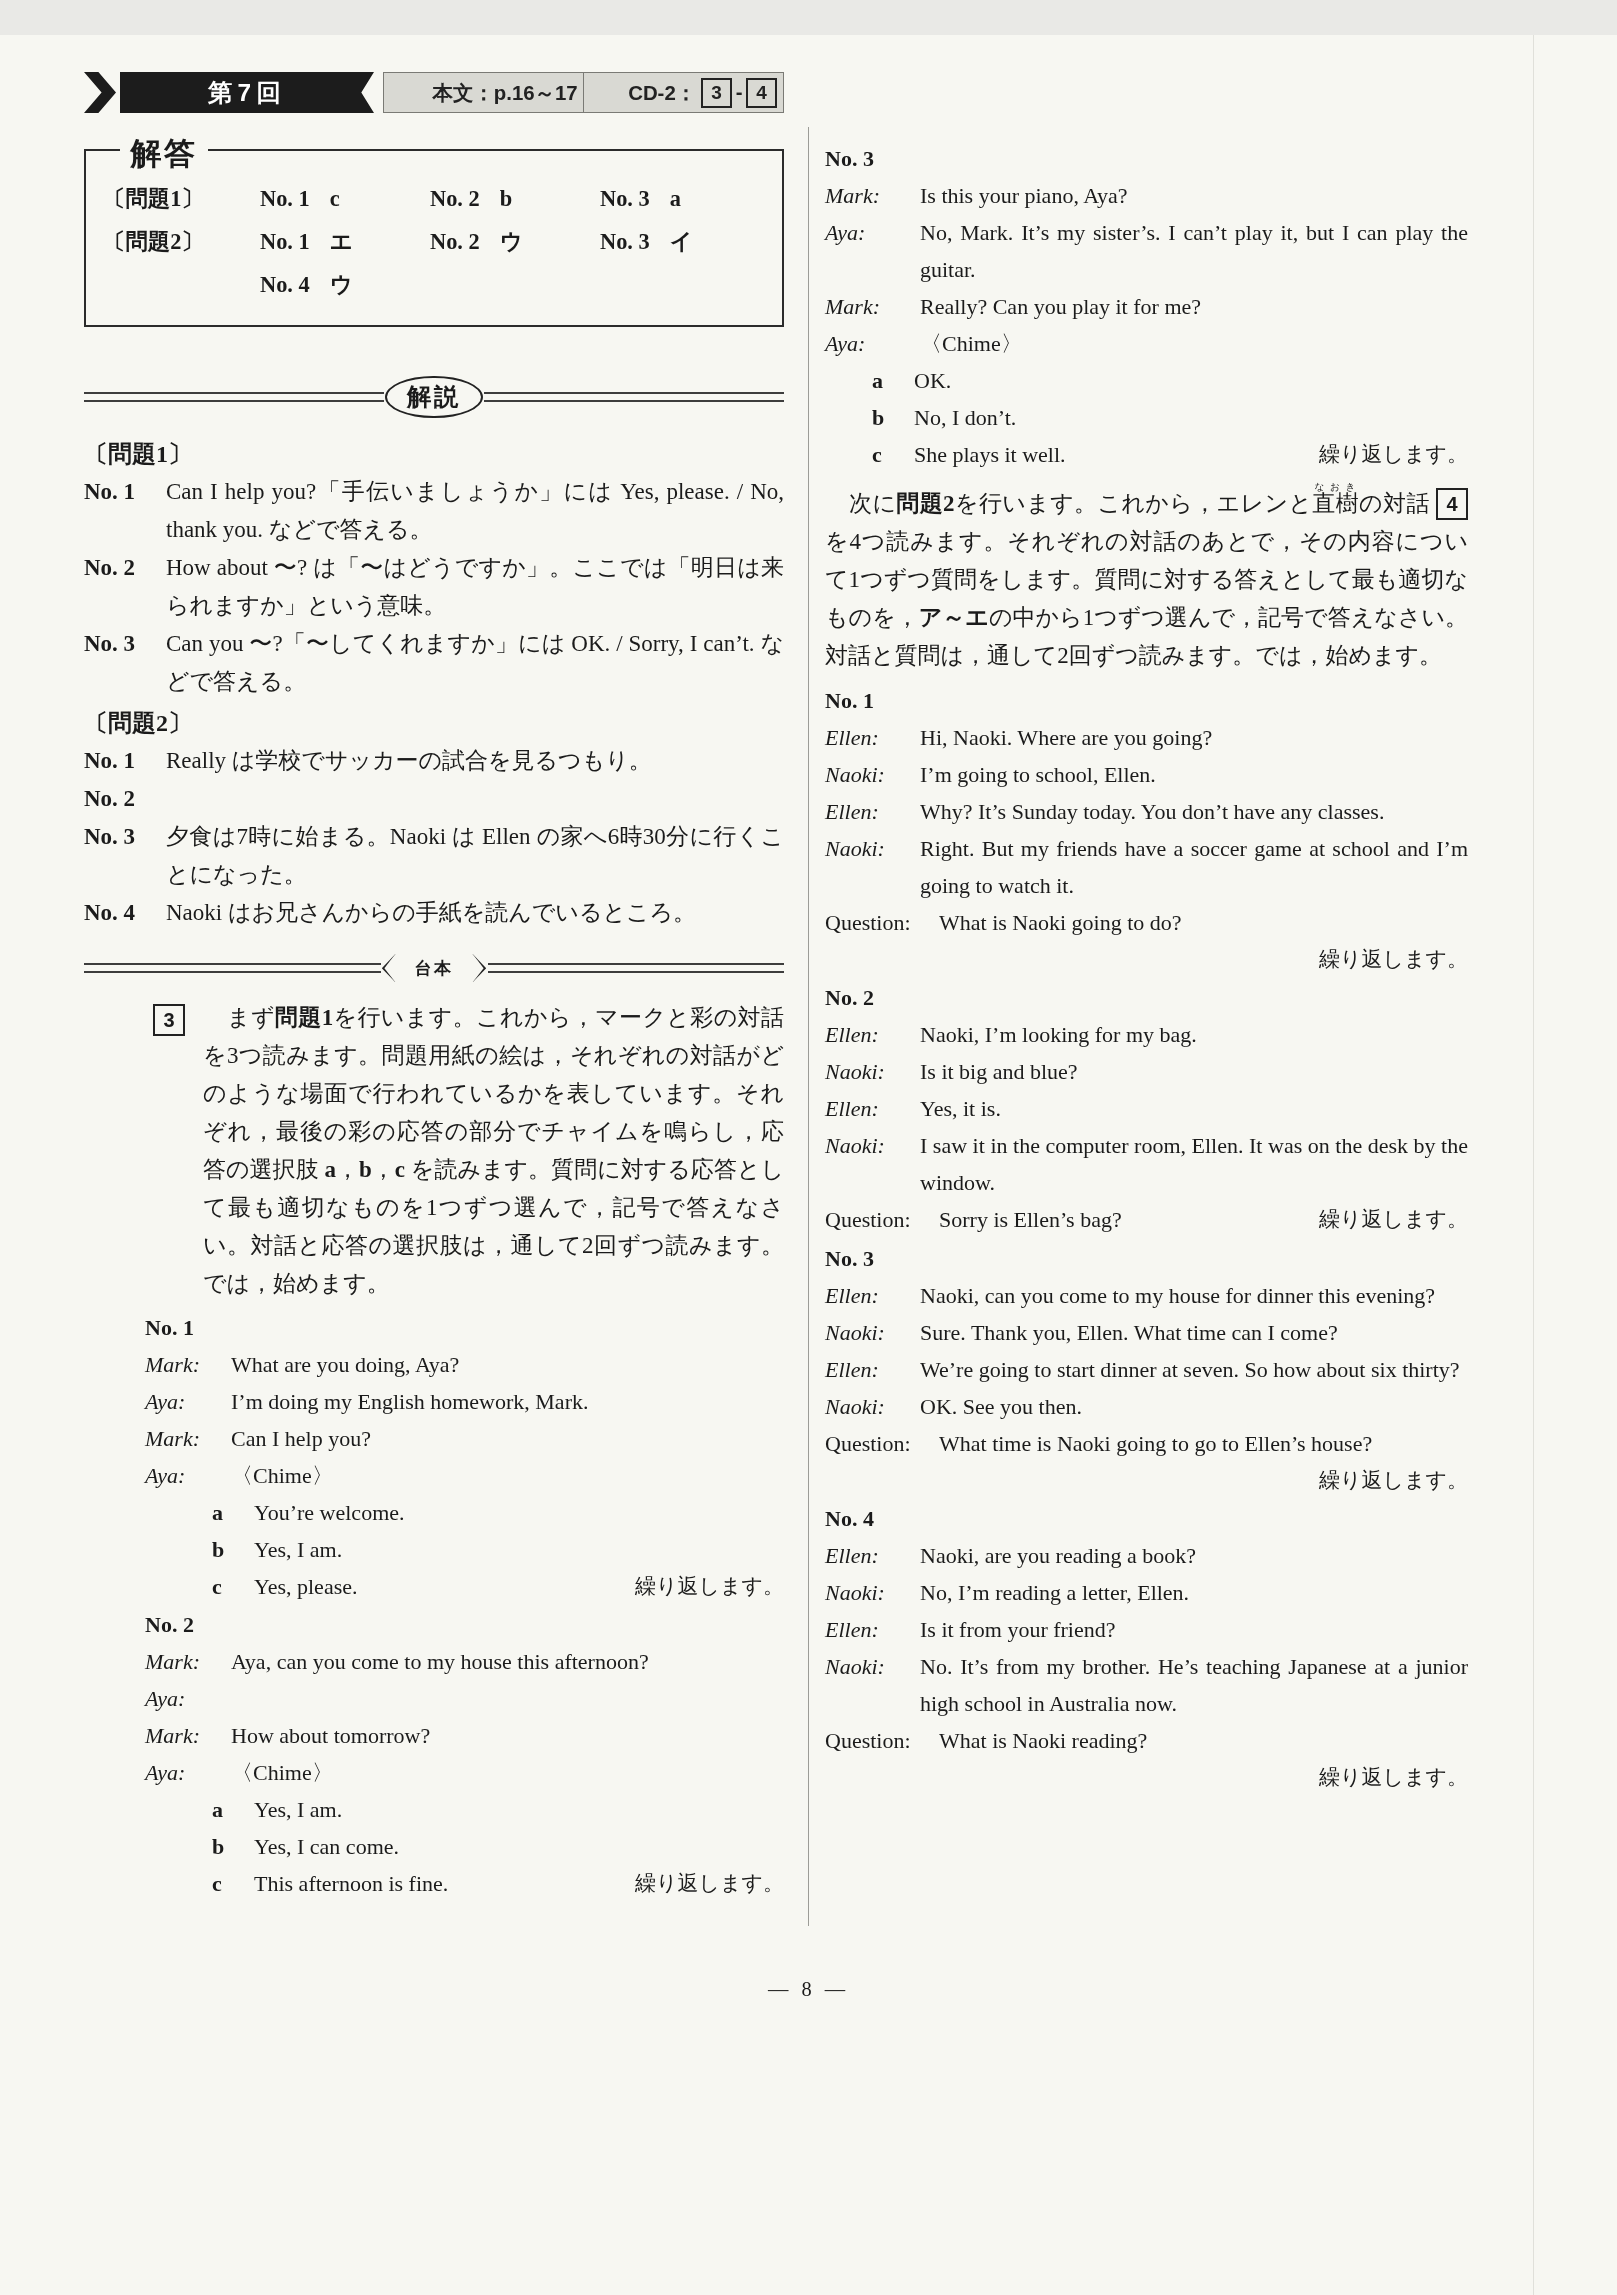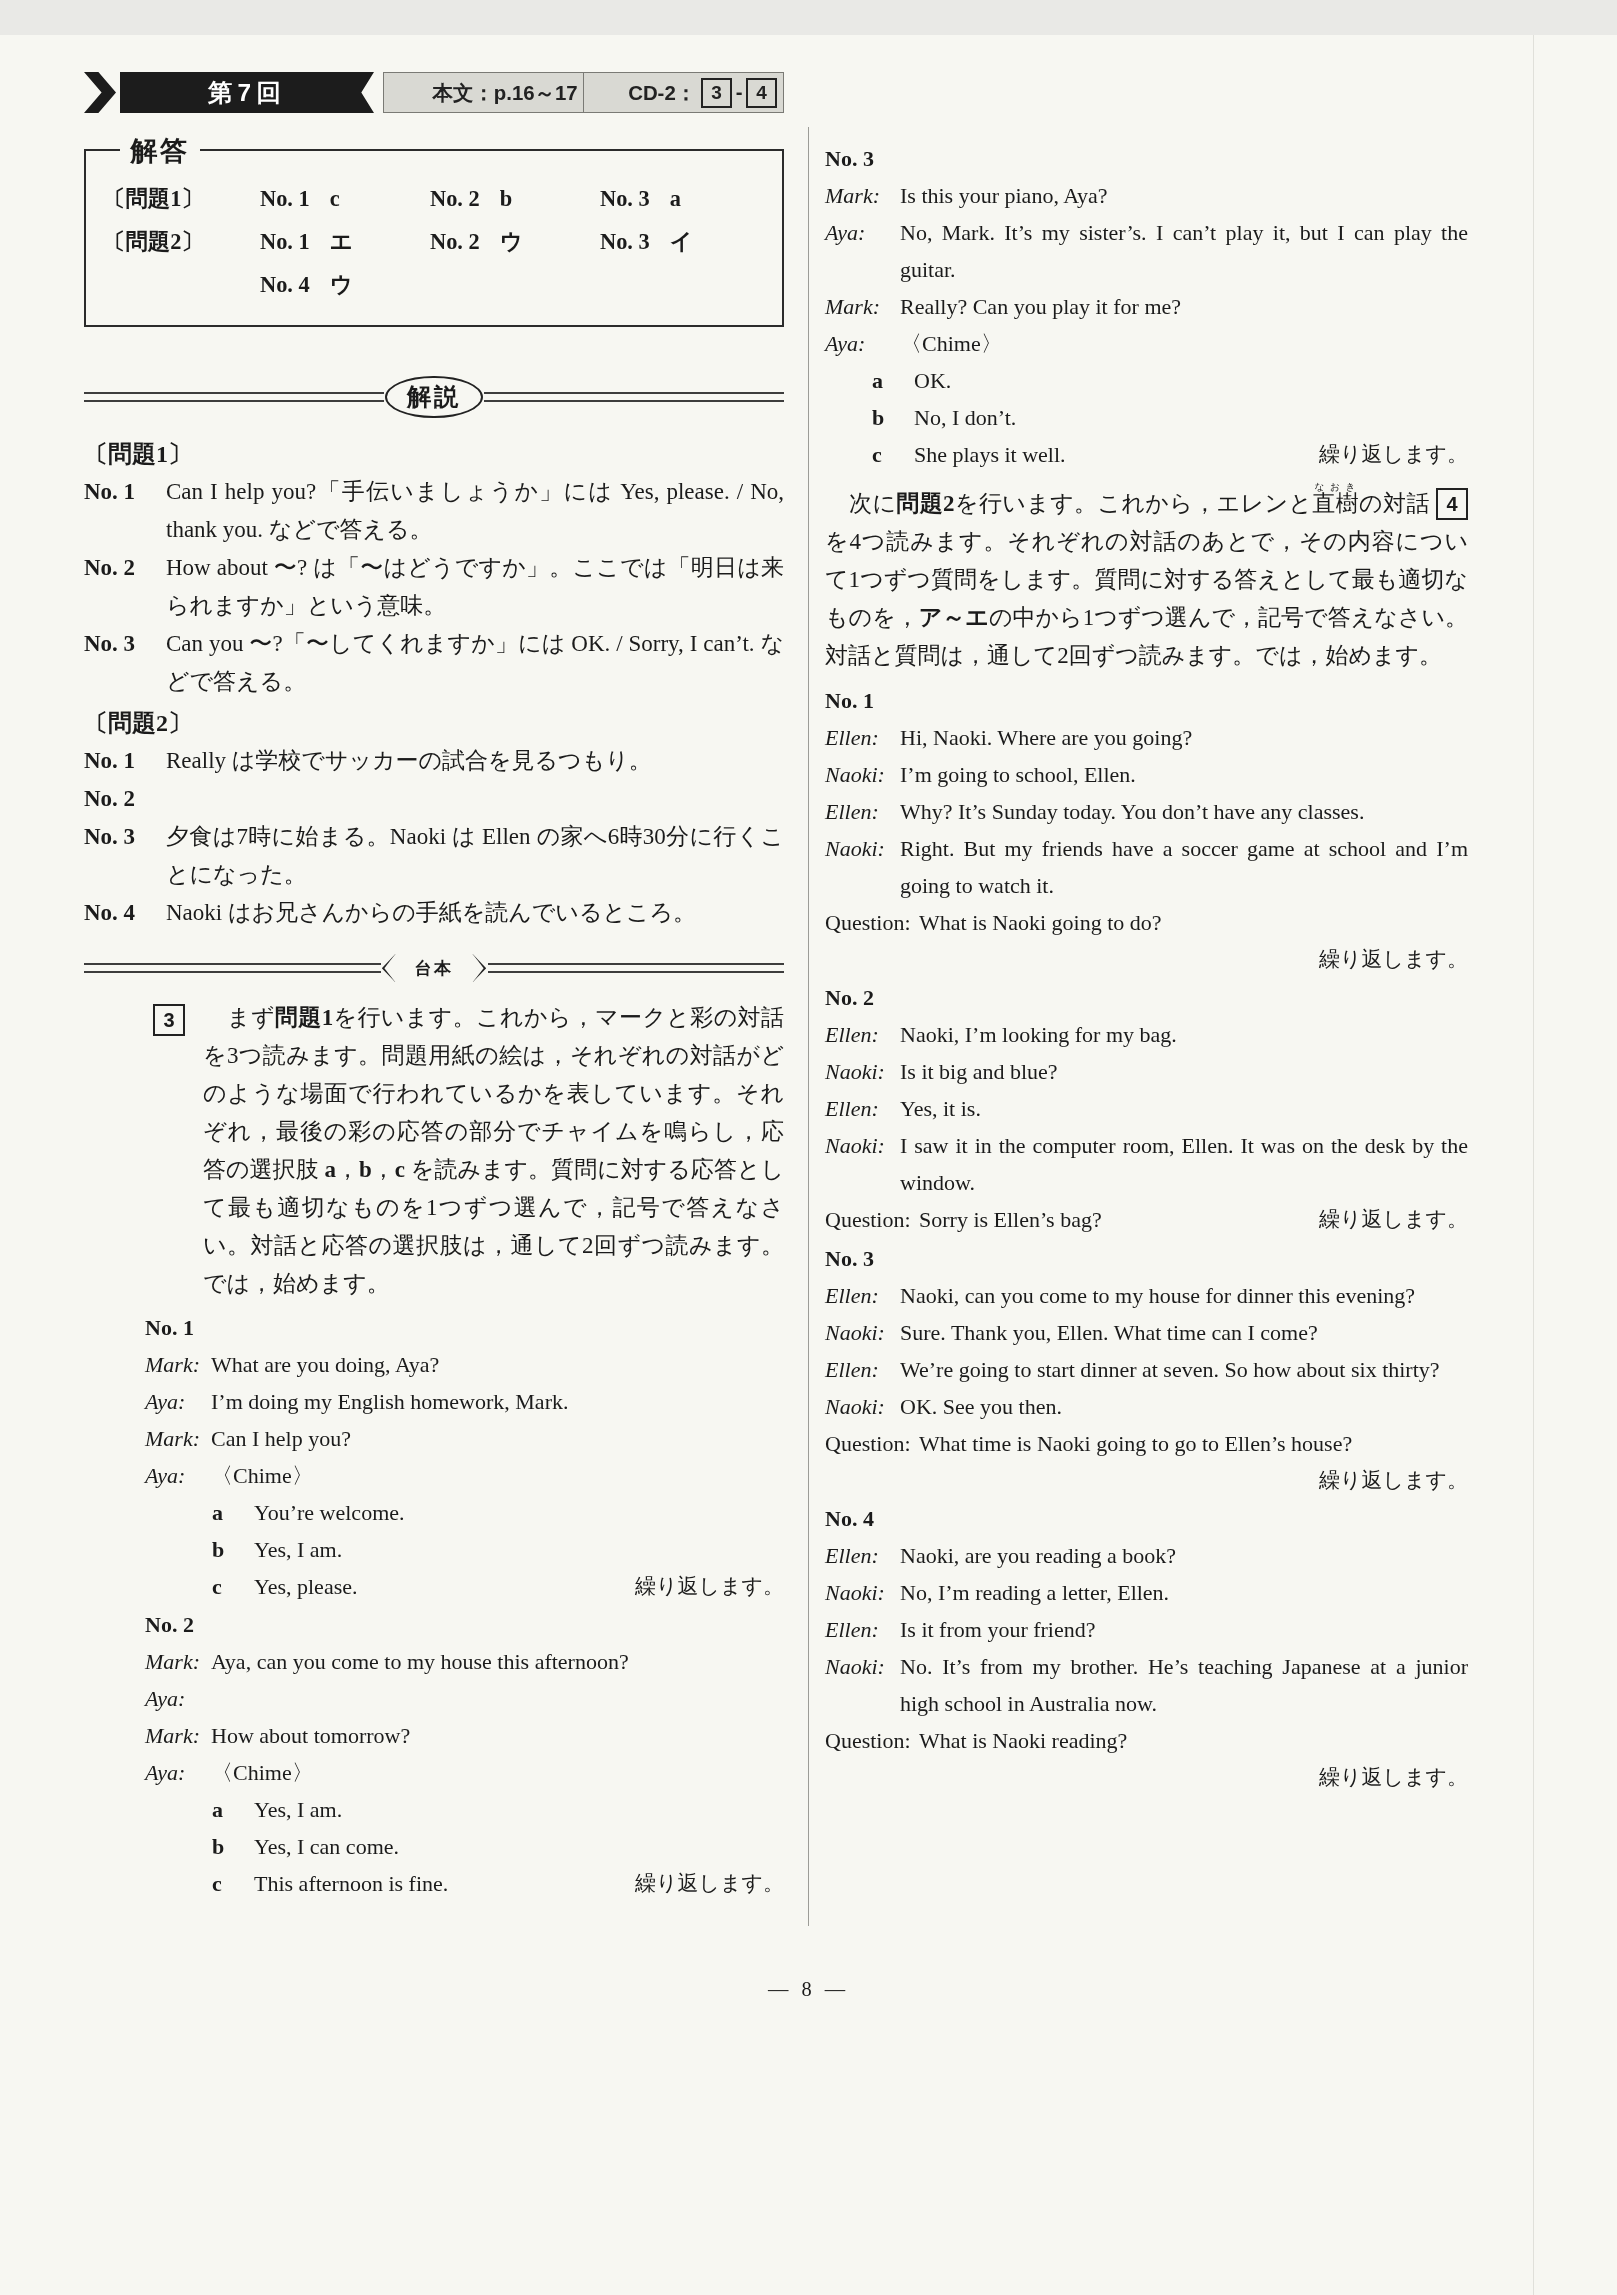--- a/index.html
+++ b/index.html
@@ -33,21 +33,21 @@
   .info-cell.first{border-right:1.3px solid #7a7a75;}
   .track-box{display:inline-flex;align-items:center;justify-content:center;
     border:2px solid #222;min-width:21px;height:26px;padding:0 3.3px;margin:0 4.6px;
     font-family:"Liberation Sans",sans-serif;font-size:19px;font-weight:bold;background:transparent;}
   .cd-dash{margin:0 -1.3px;}
 
   
   .answers-box{position:relative;border:2px solid #2b2b2b;margin-bottom:49px;
     padding:26px 12px 18.5px 17px;}
   .answers-title{position:absolute;top:-18px;left:34px;background:#f7f7f2;padding:0 10.5px;
-    font-weight:bold;font-size:27px;font-family:"Liberation Sans",sans-serif;letter-spacing:2.6px;}
+    font-weight:bold;font-size:31px;font-family:"Liberation Sans",sans-serif;letter-spacing:2.6px;}
   .ans-row{display:flex;line-height:43px;font-size:22.4px;}
   .ans-label{flex:0 0 157px;font-weight:bold;}
   .ans-items{flex:1;display:flex;flex-wrap:wrap;}
   .ans-item{flex:0 0 170px;display:flex;}
   .ans-no{font-weight:bold;margin-right:20px;}
   .ans-val{font-weight:bold;}
 
   
   .section-divider{display:flex;align-items:center;margin:22.4px 0 17px 0;}
   .dline{flex:1;height:6px;border-top:2px solid #3d3d3d;border-bottom:2px solid #3d3d3d;}
@@ -76,21 +76,21 @@
   .intro2{font-size:23px;line-height:38px;text-align:justify;text-indent:24px;margin:9.2px 0 6.6px 0;}
   .track-float{float:right;border:2px solid #222;width:28px;height:28px;
     display:flex;align-items:center;justify-content:center;margin:5.3px 0 2.6px 6.6px;
     font-family:"Liberation Sans",sans-serif;font-size:20px;font-weight:bold;text-indent:0;}
   ruby rt{font-size:0.42em;letter-spacing:1.3px;}
 
   
   .dialogue{margin-left:61px;}
   .col-right .dialogue{margin-left:0;}
   .dlg-no{font-weight:bold;font-size:22px;line-height:37px;margin-top:1.3px;}
-  .dlg-line{display:flex;font-size:22px;line-height:37px;}
+  .dlg-line{display:flex;font-size:22px;line-height:37px;gap:20px;}
   .spk{flex:0 0 66px;font-style:italic;}
   .col-right .spk{flex:0 0 75px;}
   .dlg-line.q .spk{font-style:normal;flex-basis:94px;}
   .utt{flex:1;text-align:justify;}
   .choices{margin-left:67px;}
   .col-right .choices{margin-left:47px;}
   .choice{display:flex;font-size:22px;line-height:37px;}
   .ch-label{flex:0 0 42px;font-weight:bold;}
   .repeat{float:right;font-size:21px;}
   .repeat-line{text-align:right;font-size:21px;line-height:37px;}

